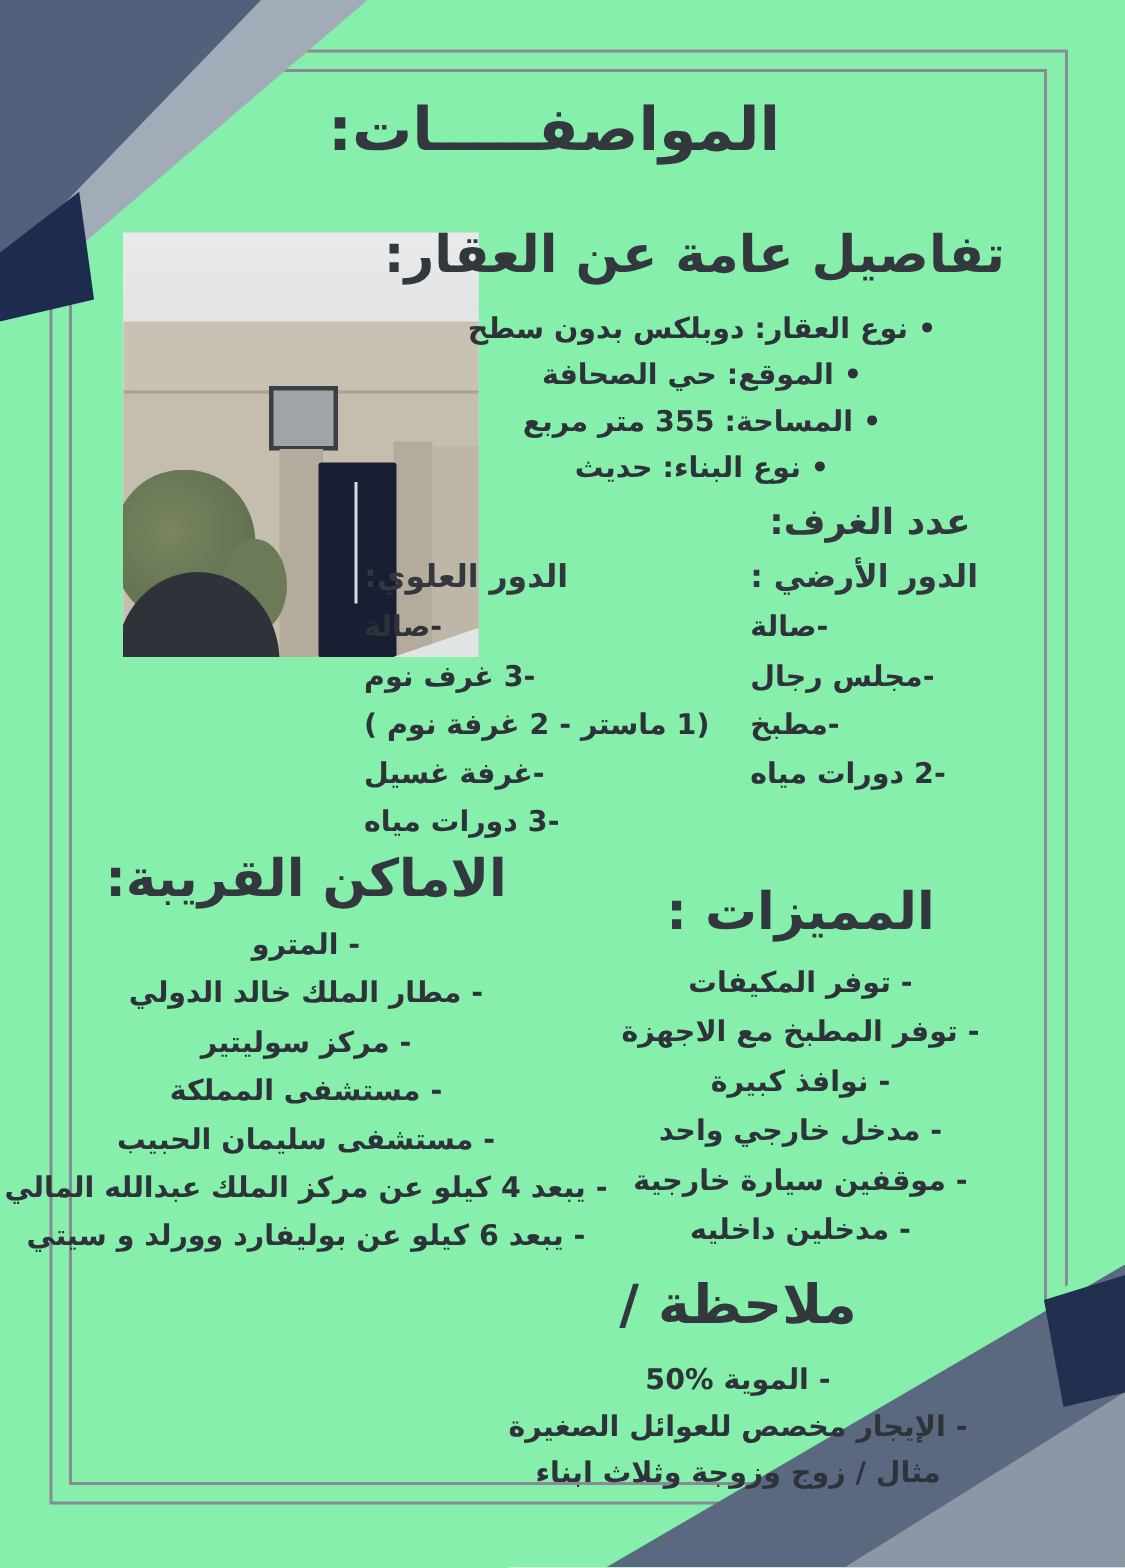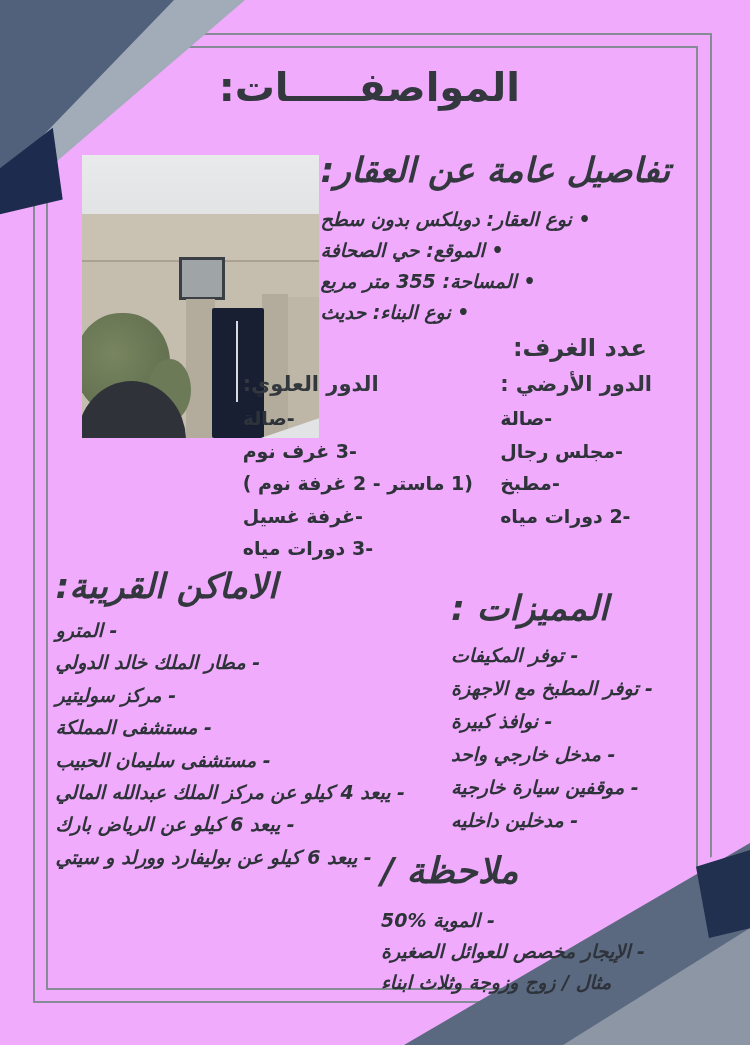--- a/index.html
+++ b/index.html
@@ -1,20 +1,20 @@
 <!DOCTYPE html>
 <html lang="ar" dir="rtl"><head>
 <meta charset="utf-8">
 <style>
   html,body{margin:0;padding:0;background:#ffffff;}
   .canvas{
     position:relative;
     width:750px;height:1045px;
     margin:0 auto;
-    background:#f0abfc;
+    background:#86efac;
     overflow:hidden;
     direction:rtl;
     font-family:"DejaVu Sans","Liberation Sans",sans-serif;
     font-weight:700;
     color:#2e333a;
   }
   
   .frame-clip{
     position:absolute;inset:0;
     clip-path:polygon(0 0,100% 0,100% 79.2%,61.7% 100%,0 100%);
@@ -58,21 +58,21 @@
   .ph-car{left:-2%;top:80%;width:46%;height:21%;background:#2f3339;
           border-radius:50% 50% 0 0/100% 100% 0 0;}
   .ph-car2{left:72%;top:93%;width:28%;height:8%;background:#e2e3e5;
            clip-path:polygon(0 100%,100% 0,100% 100%);}
   
   h1,h2,h3{margin:0;font-weight:700;color:#33383f;}
   ul{margin:0;padding:0;list-style:none;}
   li{white-space:nowrap;}
   .title{position:absolute;left:230px;top:64px;width:290px;
          text-align:center;font-size:40px;letter-spacing:-1px;}
-  .sec{position:absolute;text-align:left;font-style:italic;}
+  .sec{position:absolute;text-align:center;}
   .sec-general{right:80px;top:150px;font-size:23px;}
   .sec-general ul{margin-top:14px;margin-right:-10px;font-size:19px;line-height:31px;}
   .sec-general li::before{content:"• ";}
   .rooms-title{position:absolute;right:103px;top:334px;font-size:24px;}
   .floor{position:absolute;top:372px;text-align:left;font-size:19px;}
   .floor h3{font-size:21px;margin-bottom:6px;}
   .floor ul{line-height:32.5px;}
   .floor-ground{right:98px;}
   .floor-upper{right:277px;}
   .sec-features{right:97px;top:566px;font-size:23px;margin-top:22px;}
@@ -165,21 +165,20 @@
 
   <section class="sec sec-nearby">
     <h2>الاماكن القريبة:</h2>
     <ul>
         <li>- المترو</li>
         <li>- مطار الملك خالد الدولي</li>
         <li>- مركز سوليتير</li>
         <li>- مستشفى المملكة</li>
         <li>- مستشفى سليمان الحبيب</li>
         <li>- يبعد 4 كيلو عن مركز الملك عبدالله المالي</li>
-        <li>- يبعد 6 كيلو عن الرياض بارك</li>
         <li>- يبعد 6 كيلو عن بوليفارد وورلد و سيتي</li>
       </ul>
   </section>
 
   <section class="sec sec-note">
     <h2>ملاحظة /</h2>
     <ul>
         <li>- الموية %50</li>
         <li>- الإيجار مخصص للعوائل الصغيرة</li>
         <li>مثال / زوج وزوجة وثلاث ابناء</li>

